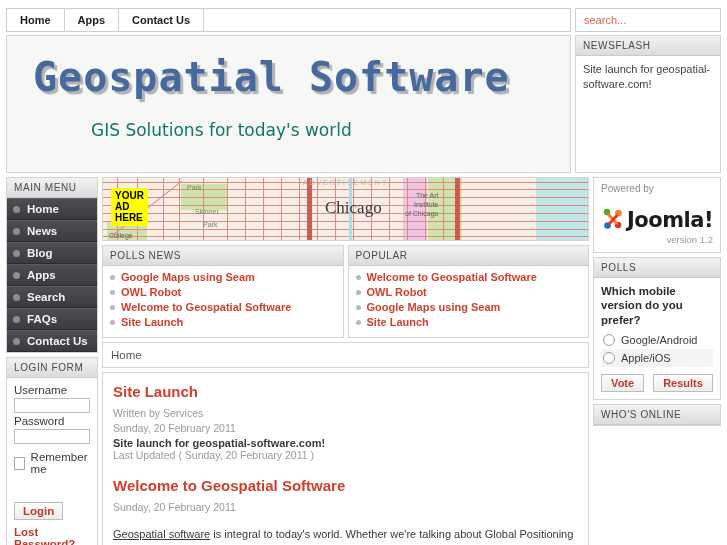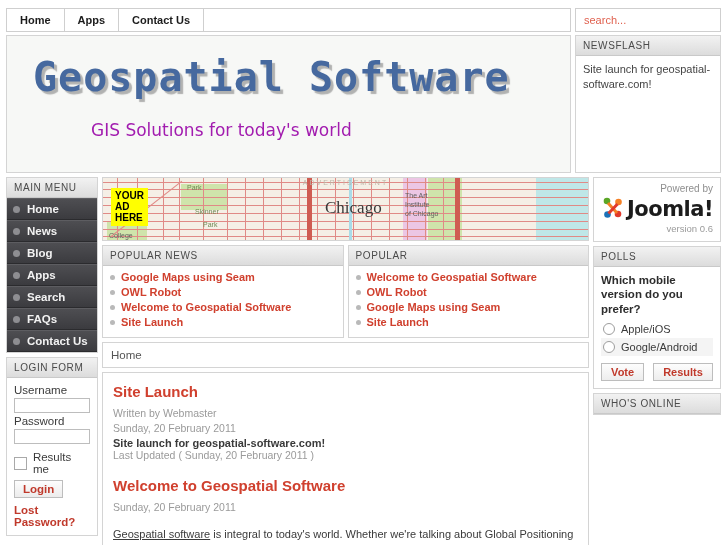--- a/index.html
+++ b/index.html
@@ -82,21 +82,21 @@
     letter-spacing: 1px;
     color: #46699f;
     text-shadow: 3px 3px 1px rgba(120,120,120,0.55);
     white-space: nowrap;
   }
   .site-tagline {
     position: absolute;
     left: 84px; top: 84px;
     font-family: "DejaVu Sans", sans-serif;
     font-size: 17px;
-    color: #a21caf;
+    color: #0f766e;
     white-space: nowrap;
   }
   .headside {
     width: 146px; margin-left: 4px;
     border: 1px solid #d4d4d4;
     background: #ffffff;
     box-sizing: border-box;
   }
 
   
@@ -165,33 +165,34 @@
   .remember span { font-size: 11.5px; color: #3a3a3a; }
   .login-btn {
     background: linear-gradient(to bottom,#fdfdfd,#ececec);
     border: 1px solid #bdbdbd;
     color: #c0392b;
     font-weight: bold;
     font-size: 11.5px;
     padding: 2px 8px;
     cursor: pointer;
     font-family: "Liberation Sans", sans-serif;
+    margin-top: 22px;
   }
   .lost-pw { display: block; color: #c0392b; font-weight: bold; font-size: 11.5px; margin-top: 6px; cursor: pointer; }
 
   
   .adwrap { position: relative; height: 62px; overflow: hidden; }
   .adlabel {
     position: absolute; top: 0; left: 0; right: 0;
     text-align: center;
     font-size: 7px; letter-spacing: 2px;
     color: #bdb7a8; z-index: 4;
     padding-top: 1px;
   }
-  .map { position: absolute; inset: 0; background: #f5efe6; }
+  .map { position: absolute; inset: 0; background: #f5efe6; text-align: right; }
   .map .water { position: absolute; right: 0; top: 0; bottom: 0; width: 52px; background: #bfe7e8; }
   .map .park  { position: absolute; background: #cfe4ab; }
   .map .pink  { position: absolute; background: #ecc6e4; }
   .map .vroad { position: absolute; top: 0; bottom: 0; width: 1px; background: #e08a86; }
   .map .hroad { position: absolute; left: 0; right: 0; height: 1px; background: #e08a86; }
   .map .bigv  { position: absolute; top: 0; bottom: 0; width: 5px; background: #cf5c52; }
   .map .river { position: absolute; top: 0; bottom: 0; width: 3px; background: #a9dbe8; }
   .map .diag  { position: absolute; background: #e08a86; height: 1px; transform-origin: left center; }
   .map .citylabel {
     position: absolute; font-family: "Liberation Serif", serif;
@@ -231,21 +232,21 @@
   }
   .art-meta { color: #9a9a9a; font-size: 10.5px; line-height: 1.45; }
   .art-lead { color: #3a3a3a; font-size: 11px; font-weight: bold; margin-top: 1px; }
   .art-updated { color: #9a9a9a; font-size: 10.5px; }
   .art-body { color: #3a3a3a; font-size: 11px; line-height: 1.5; margin-top: 10px; }
   .art-body u { text-decoration: underline; }
   .art-sep { height: 14px; }
 
   
   .powered { padding: 5px 7px 7px; }
-  .powered .pb-label { font-size: 10px; color: #8e8e8e; margin-bottom: 2px; text-align: right; }
+  .powered .pb-label { font-size: 10px; color: #8e8e8e; margin-bottom: 13px; }
   .powered .pb-logo { display: flex; align-items: center; }
   .powered .pb-word {
     font-family: "DejaVu Sans", sans-serif;
     font-size: 21px; font-weight: bold; color: #1c1c1c;
     letter-spacing: -0.5px; margin-left: 2px;
   }
   .powered .pb-ver { text-align: right; font-size: 9.5px; color: #9a9a9a; margin-top: 1px; }
 
   
   .poll-body { padding: 6px 7px 7px; }
@@ -335,21 +336,21 @@
 
       <div class="panel">
         <div class="mod-title">LOGIN FORM</div>
         <div class="login-body">
           <label>Username</label>
           <input type="text" style="">
           <label>Password</label>
           <input type="password" style="">
           <div class="remember">
             <span class="cb"></span>
-            <span>Results me</span>
+            <span>Remember me</span>
           </div>
           <button class="login-btn">Login</button>
           <span class="lost-pw">Lost Password?</span>
           
         </div>
       </div>
 
     </div>
 
     <div class="col-center">
@@ -403,21 +404,21 @@
             <div>YOUR</div>
             <div>AD</div>
             <div>HERE</div>
           </div>
           <div class="adlabel">ADVERTISEMENT</div>
         </div>
       </div>
 
       <div class="newsrow">
         <div class="panel">
-          <div class="mod-title">POPULAR NEWS</div>
+          <div class="mod-title">POLLS NEWS</div>
           <ul class="bullets">
             <li>
               <span class="dot"></span>
               <a>Google Maps using Seam</a>
             </li>
             <li>
               <span class="dot"></span>
               <a>OWL Robot</a>
             </li>
             <li>
@@ -454,21 +455,21 @@
       </div>
 
       <div class="panel">
         <div class="breadcrumb">Home</div>
       </div>
 
       <div class="panel article-panel">
 
         <div>
           <div class="art-title">Site Launch</div>
-          <div class="art-meta">Written by Webmaster</div>
+          <div class="art-meta">Written by Services</div>
           <div class="art-meta">Sunday, 20 February 2011</div>
           <div class="art-lead">Site launch for geospatial-software.com!</div>
           <div class="art-updated">Last Updated ( Sunday, 20 February 2011 )</div>
         </div>
 
         <div class="art-sep"></div>
 
         <div>
           <div class="art-title">Welcome to Geospatial Software</div>
           <div class="art-meta">Sunday, 20 February 2011</div>
@@ -492,35 +493,35 @@
                 <circle cx="6" cy="5" r="3.3" fill="#5ba626"></circle>
                 <circle cx="17.5" cy="6" r="3.3" fill="#f58025"></circle>
                 <circle cx="6.5" cy="18.5" r="3.3" fill="#1b72b8"></circle>
                 <circle cx="17" cy="18" r="3.3" fill="#e0392c"></circle>
                 <path d="M7 7 L16 17" stroke="#f58025" stroke-width="3" fill="none"></path>
                 <path d="M16.5 8 L7.5 17.5" stroke="#e0392c" stroke-width="3" fill="none"></path>
               </svg>
             </span>
             <span class="pb-word">Joomla!</span>
           </div>
-          <div class="pb-ver">version 0.6</div>
+          <div class="pb-ver">version 1.2</div>
         </div>
       </div>
 
       <div class="panel">
         <div class="mod-title">POLLS</div>
         <div class="poll-body">
           <div class="poll-q">Which mobile version do you prefer?</div>
           <div class="poll-opt">
             <span class="radio"></span>
-            <span>Apple/iOS</span>
+            <span>Google/Android</span>
           </div>
           <div class="poll-opt">
             <span class="radio"></span>
-            <span>Google/Android</span>
+            <span>Apple/iOS</span>
           </div>
           <div class="poll-btns">
             <button class="poll-btn">Vote</button>
             <button class="poll-btn">Results</button>
           </div>
         </div>
       </div>
 
       <div class="panel">
         <div class="mod-title">WHO'S ONLINE</div>

